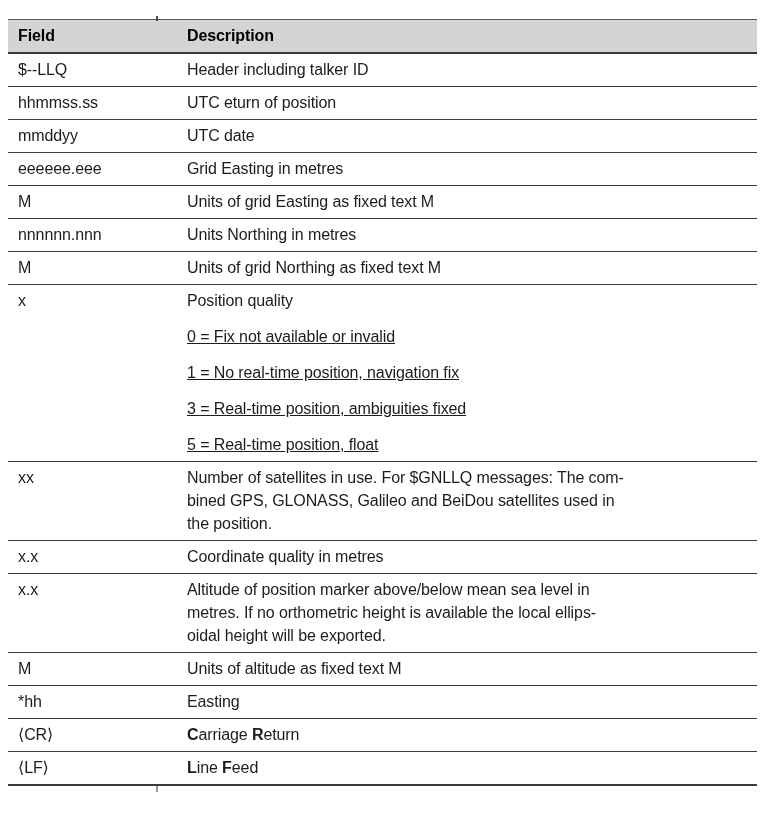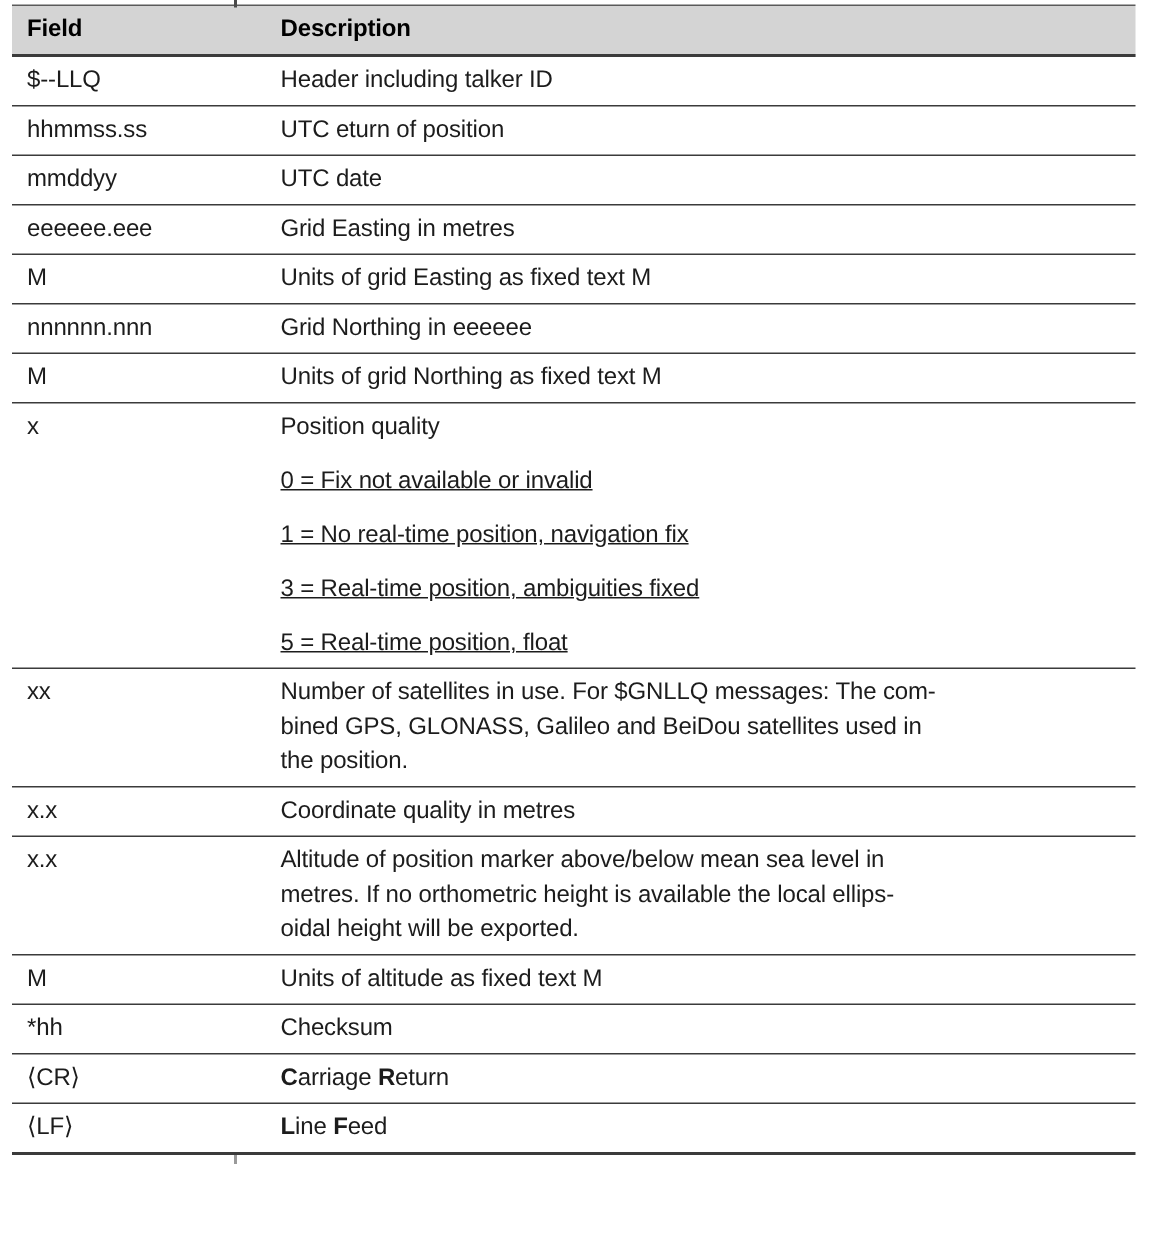--- a/index.html
+++ b/index.html
@@ -22,21 +22,21 @@
     position: relative;
     overflow: hidden;
     font-family: "Liberation Sans", "DejaVu Sans", sans-serif;
     font-size: 16px;
     letter-spacing: -0.1px;
     color: var(--text);
   }
   .nmea-table {
     position: absolute;
     left: 8px;
-    top: 3px;
+    top: 19px;
     width: 749px;
     border-top: 1.5px solid var(--rule-light);
     border-bottom: 2px solid var(--rule);
   }
   .tick {
     position: absolute;
     left: 148px;
     width: 1.5px;
     background: var(--tick);
   }
@@ -106,21 +106,21 @@
       </div>
       <div class="row">
         <div class="cell field">M</div>
         <div class="cell desc">
           <div class="para">Units of grid Easting as fixed text M</div>
         </div>
       </div>
       <div class="row">
         <div class="cell field">nnnnnn.nnn</div>
         <div class="cell desc">
-          <div class="para">Grid Northing in eeeeee</div>
+          <div class="para">Units Northing in metres</div>
         </div>
       </div>
       <div class="row">
         <div class="cell field">M</div>
         <div class="cell desc">
           <div class="para">Units of grid Northing as fixed text M</div>
         </div>
       </div>
       <div class="row">
         <div class="cell field">x</div>
@@ -156,21 +156,21 @@
       </div>
       <div class="row">
         <div class="cell field">M</div>
         <div class="cell desc">
           <div class="para">Units of altitude as fixed text M</div>
         </div>
       </div>
       <div class="row">
         <div class="cell field">*hh</div>
         <div class="cell desc">
-          <div class="para">Checksum</div>
+          <div class="para">Easting</div>
         </div>
       </div>
       <div class="row">
         <div class="cell field">⟨CR⟩</div>
         <div class="cell desc">
           <div class="para"><b>C</b>arriage <b>R</b>eturn</div>
         </div>
       </div>
       <div class="row">
         <div class="cell field">⟨LF⟩</div>

